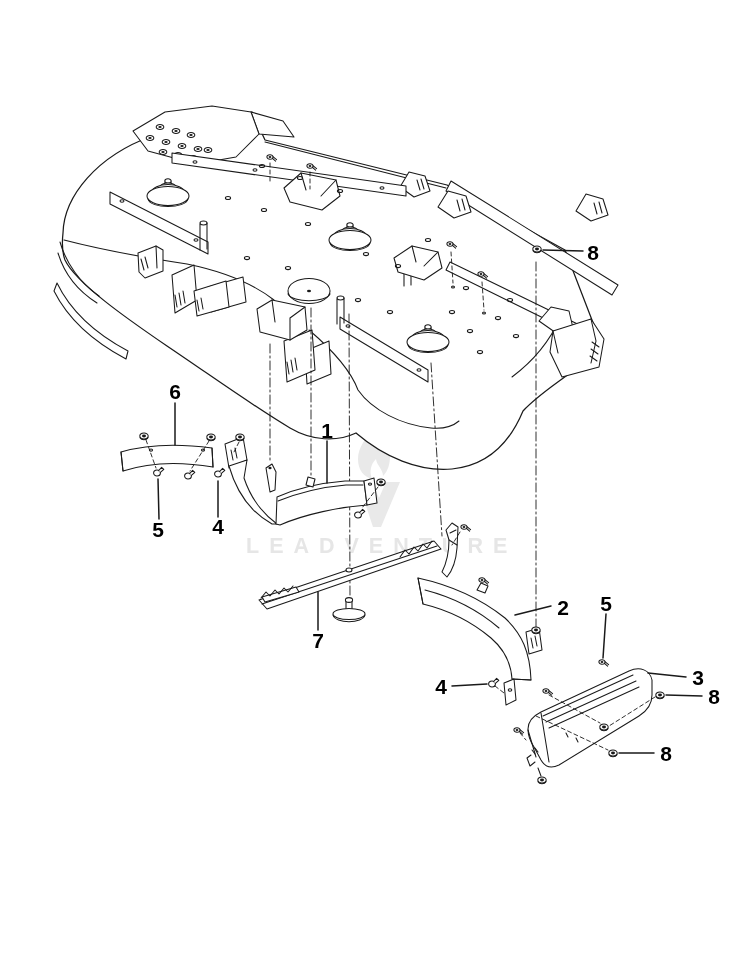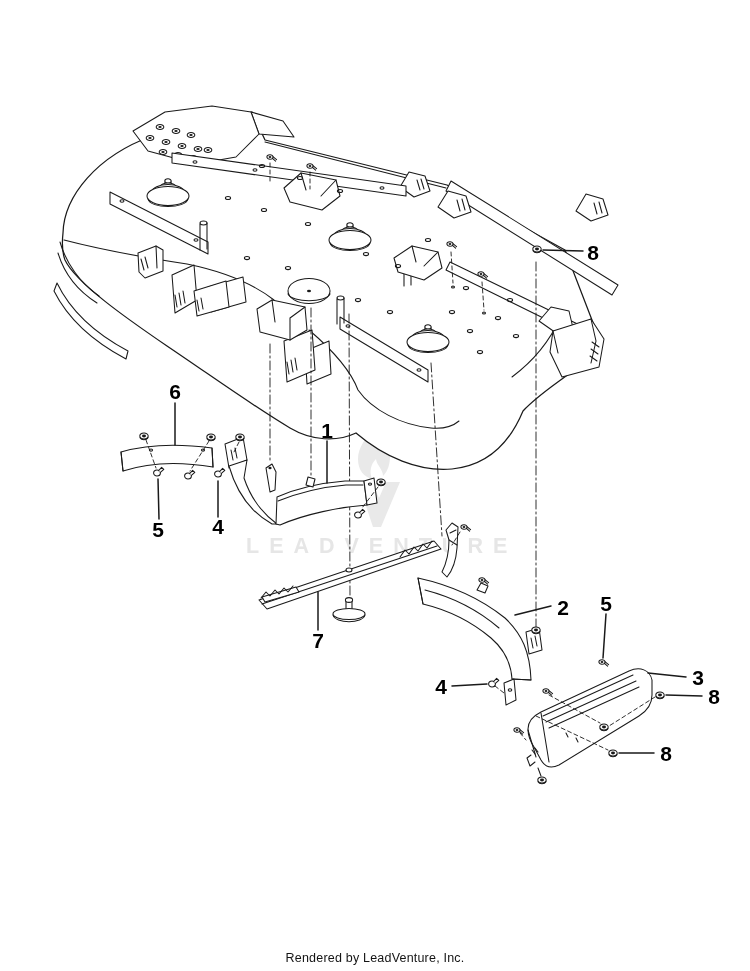--- a/index.html
+++ b/index.html
@@ -393,14 +393,13 @@
         <text class="callout-text" x="441" y="694" text-anchor="middle" stroke="none">4</text>
       </g>
       <g>
         <path d="M654,753 L619,753"></path>
         <text class="callout-text" x="666" y="761" text-anchor="middle" stroke="none">8</text>
       </g>
     </g>
   </g>
 </svg>
 
-<div class="footer">Rendered by LeadVenture, Inc.</div>
 </div>
 
 </body></html>

